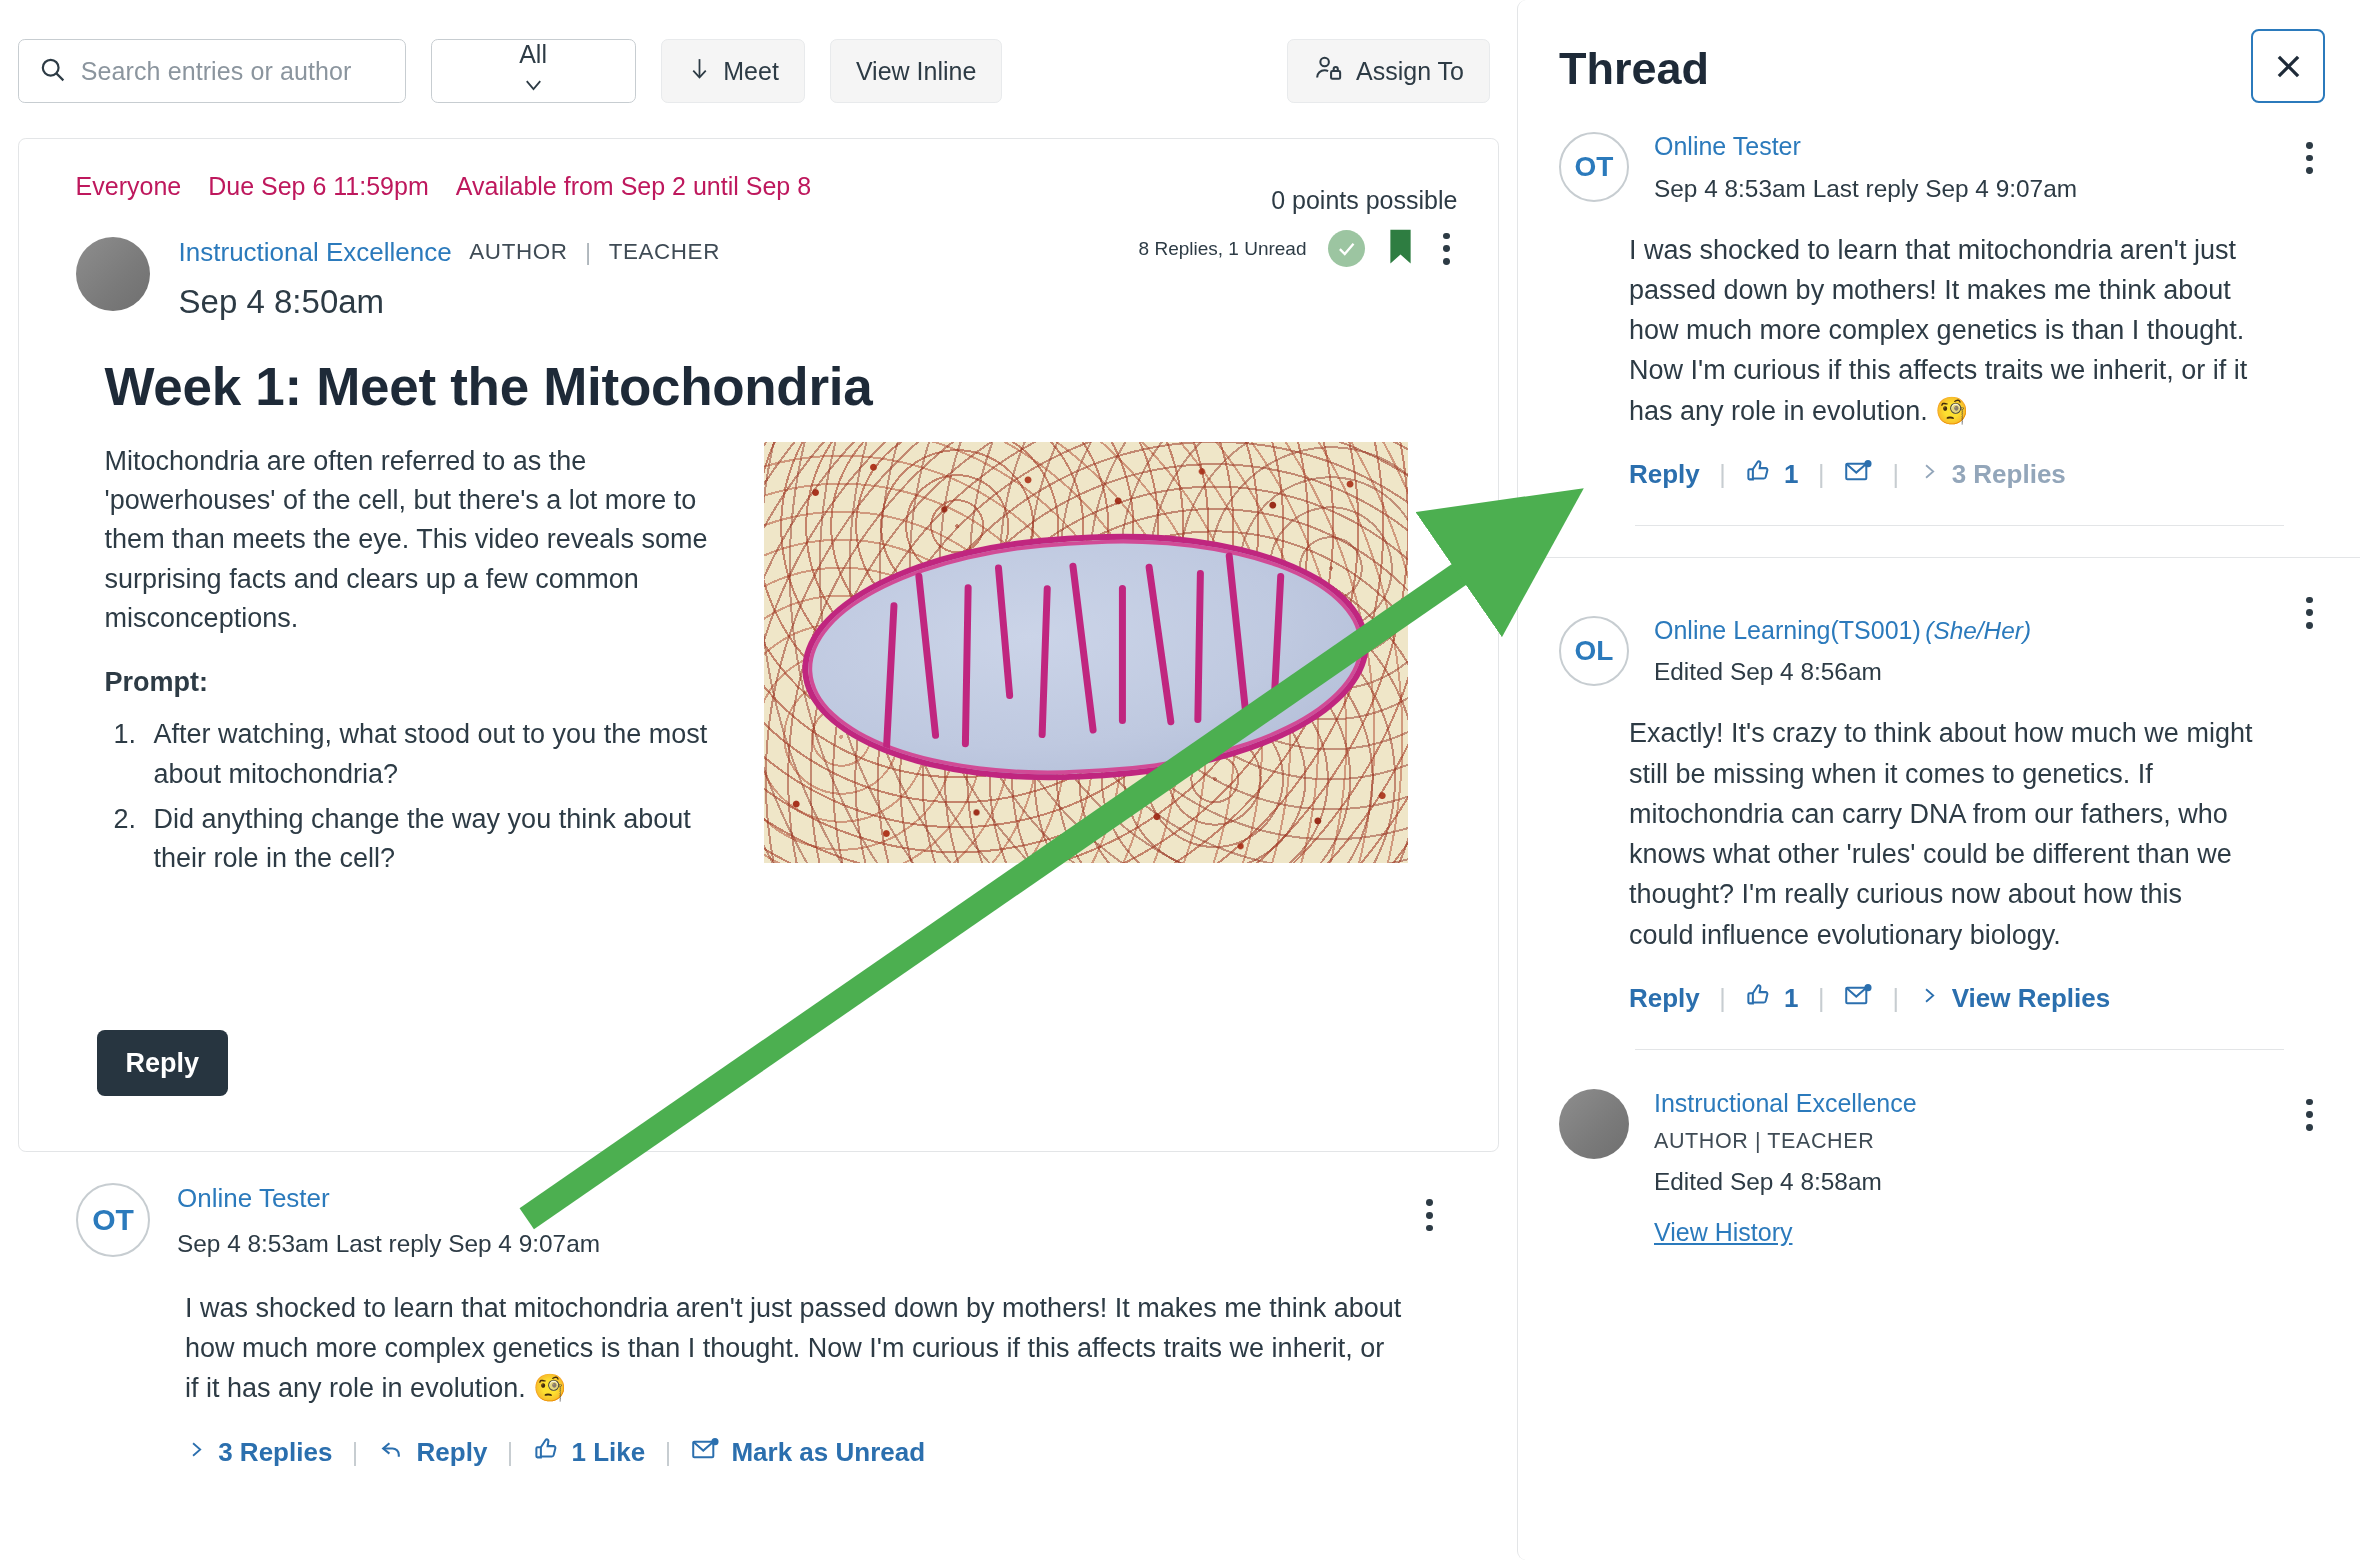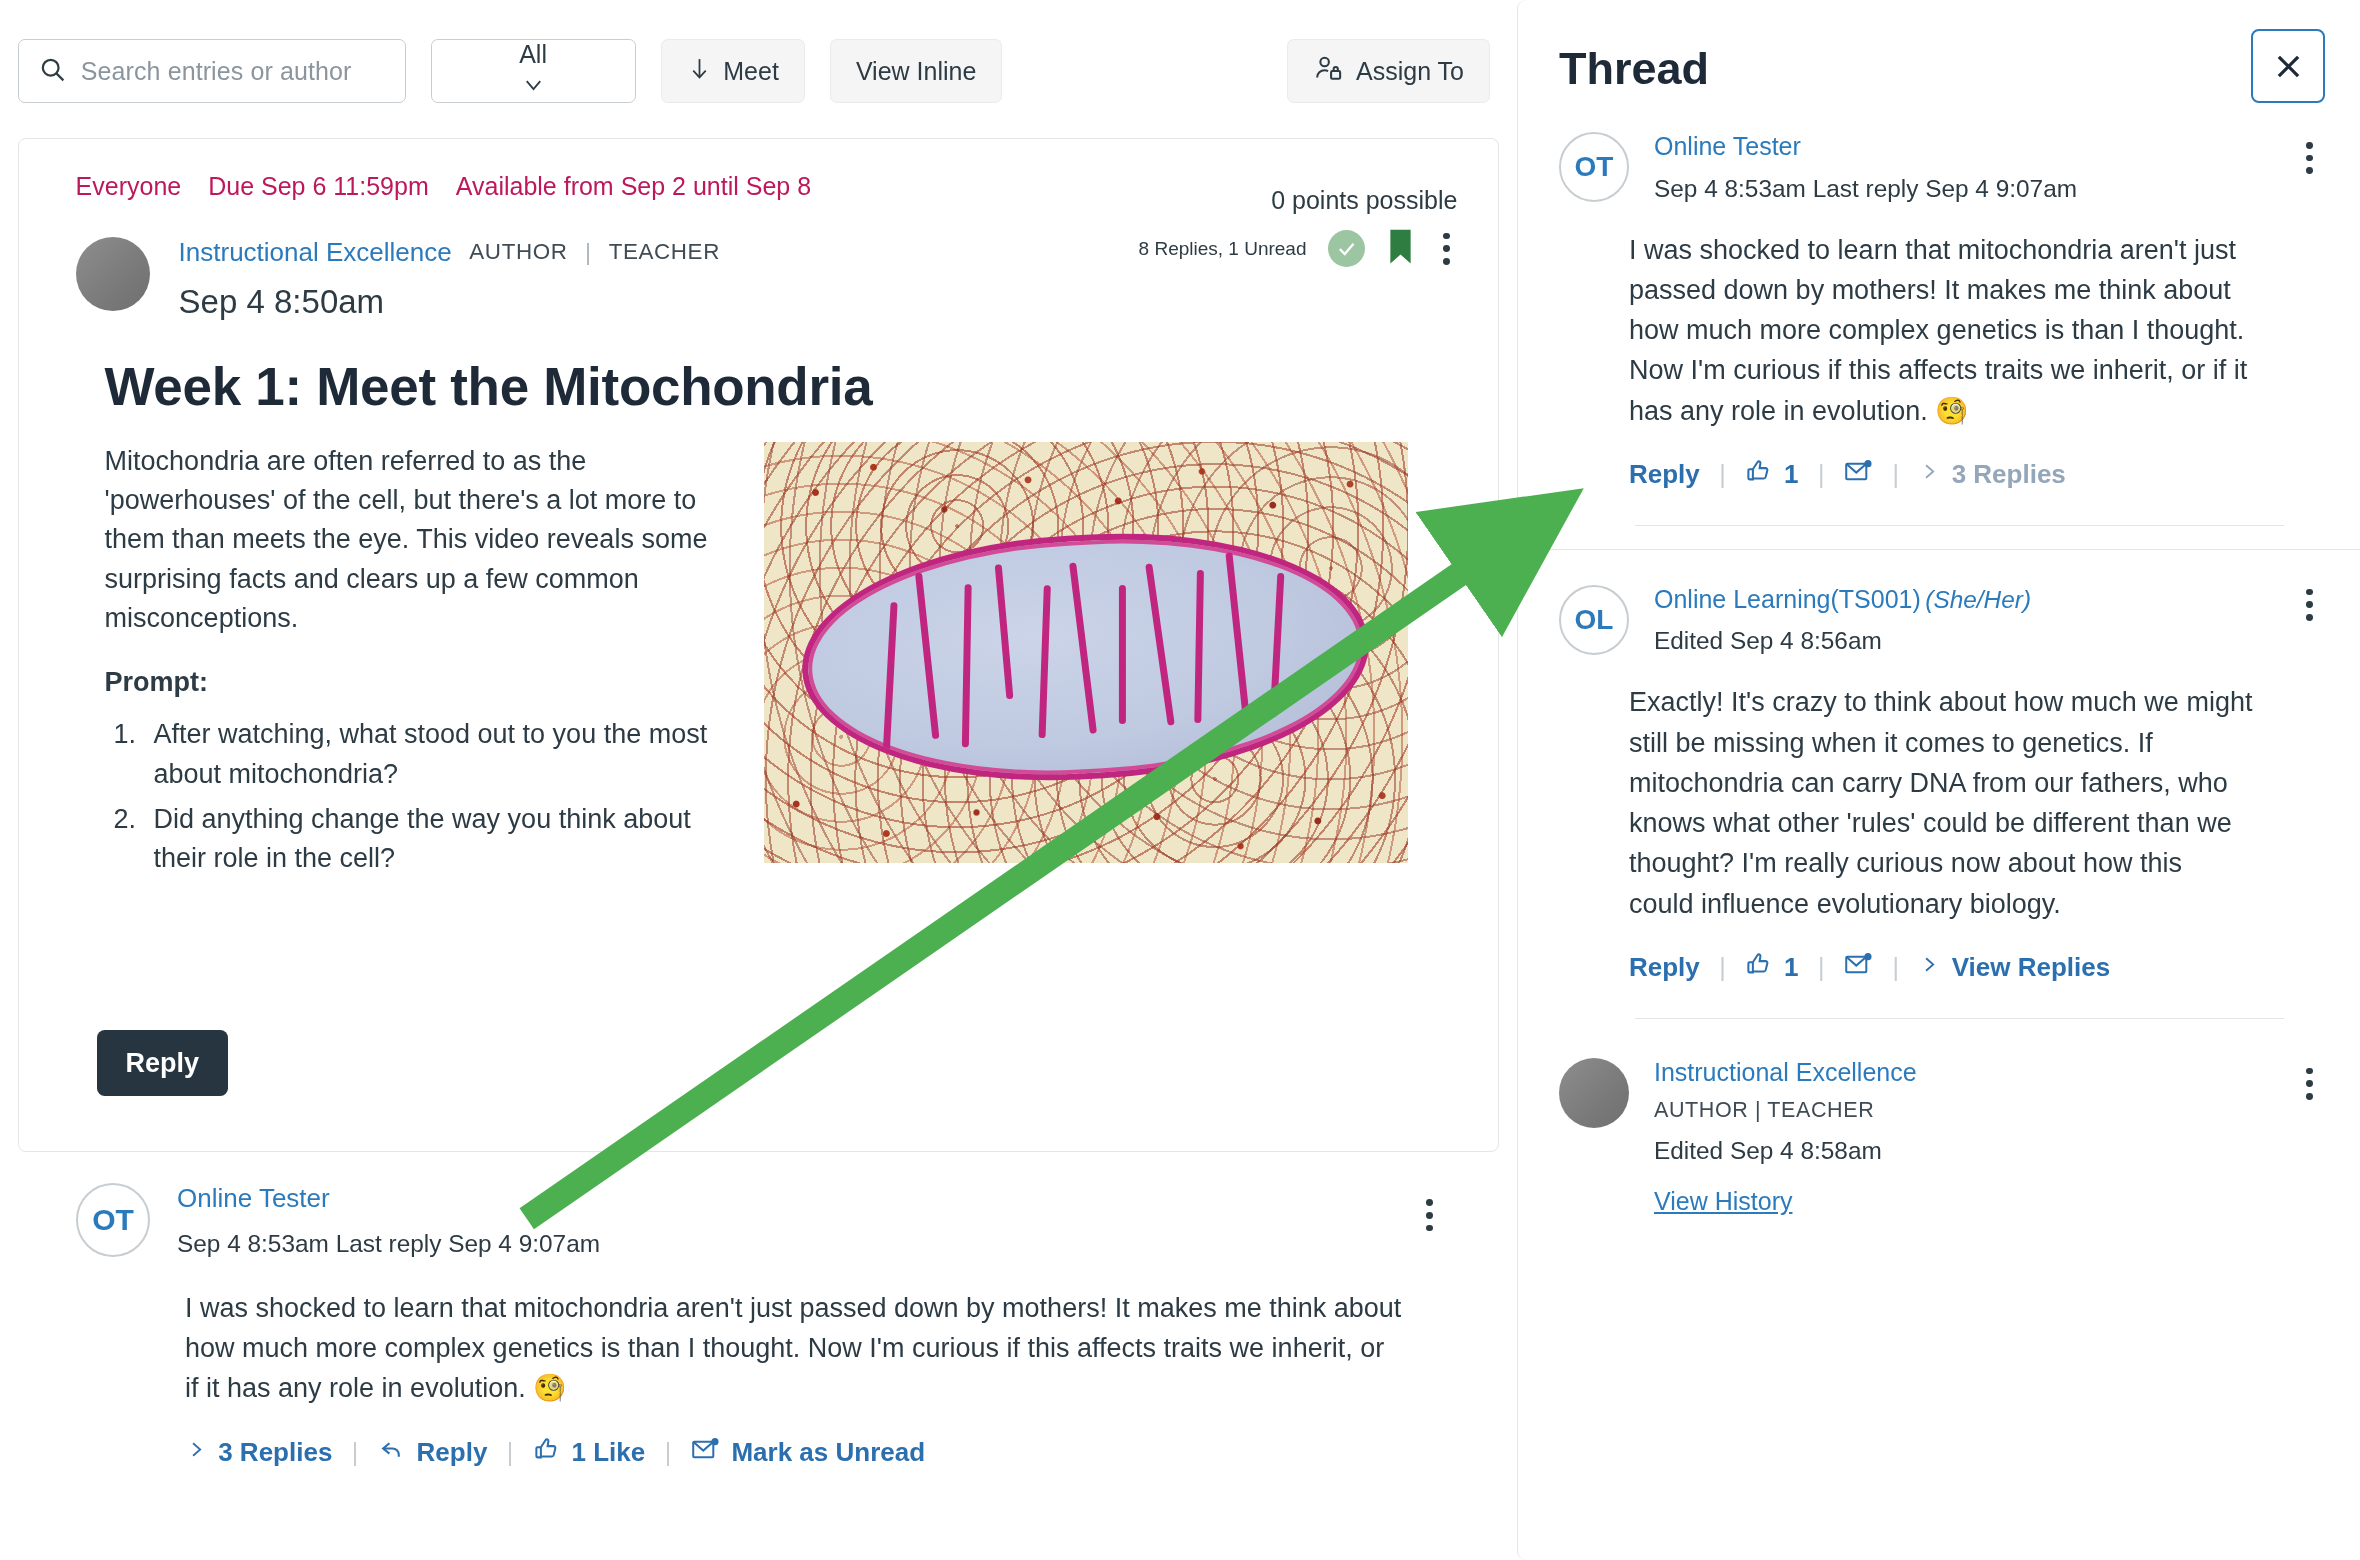--- a/index.html
+++ b/index.html
@@ -202,21 +202,21 @@
     display: flex; align-items: flex-start; justify-content: space-between;
     padding: 29px 35px 0 41px;
   }
   .thread-title { font-size: 45px; font-weight: bold; color: #1E2A38; padding-top: 13.7px; }
   .close-btn {
     width: 74px; height: 74px; border: 2px solid #2B7ABC; border-radius: 7.8px;
     background: #fff; display: flex; align-items: center; justify-content: center;
   }
 
   .tpost { padding: 29px 35px 0 41px; position: relative; }
-  .tpost.divider { border-top: 1px solid #E3E5E7; margin-top: 23px; padding-top: 35px; }
+  .tpost.divider { border-top: 1px solid #E3E5E7; margin-top: 31px; padding-top: 58px; }
   .tpost-head { display: flex; align-items: flex-start; }
   .tavatar {
     width: 70px; height: 70px; border-radius: 50%;
     border: 2px solid #C7CDD1; color: #2B7ABC; background: #fff;
     display: flex; align-items: center; justify-content: center;
     font-size: 28px; font-weight: bold; flex: 0 0 auto;
   }
   .tavatar.photo { border: none; background: linear-gradient(135deg,#8E8E8E 0%, #7A7A7A 60%, #6F6F6F 100%); }
   .tmeta { margin-left: 25px; }
   .tname { font-size: 25px; color: #2B7ABC; }

